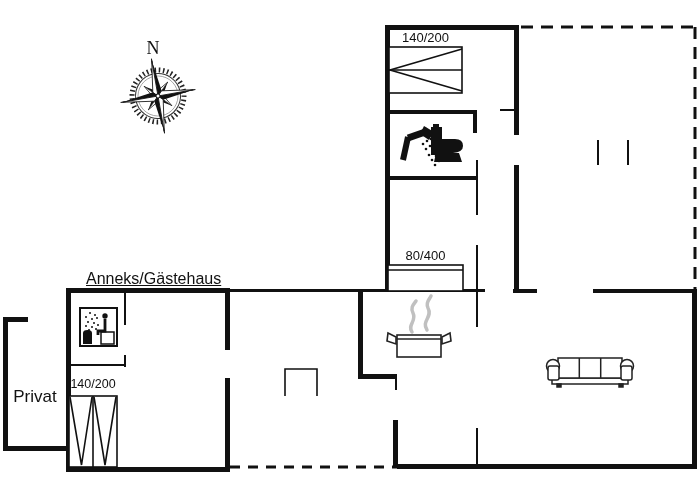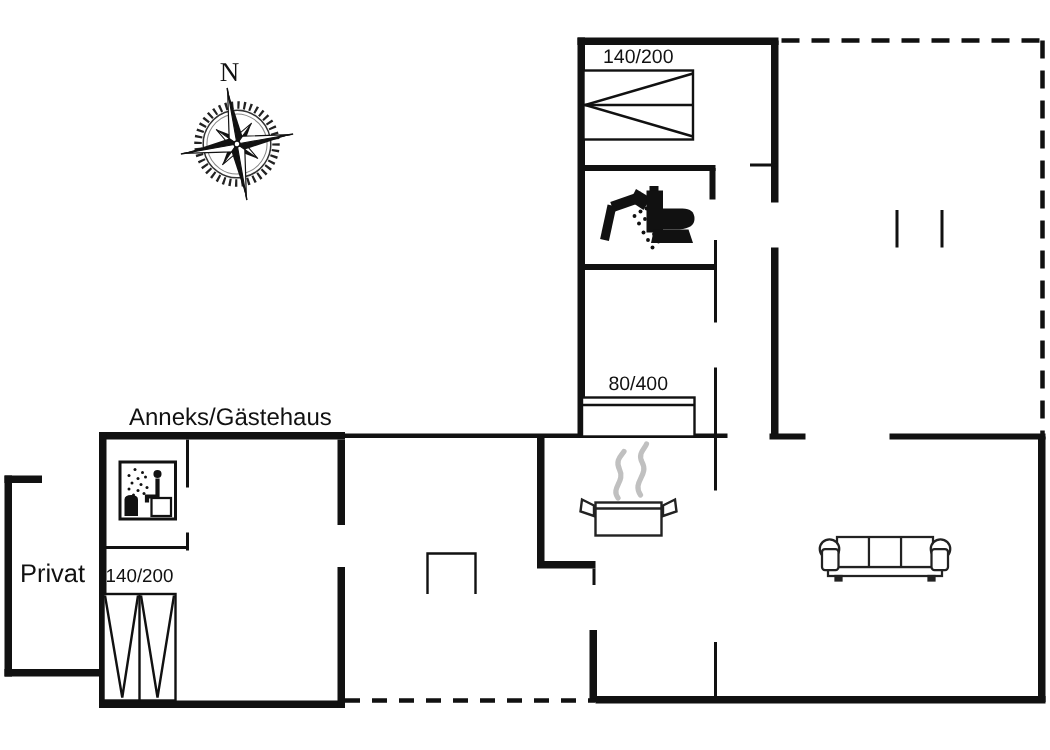--- a/index.html
+++ b/index.html
@@ -4,21 +4,21 @@
 <style>
   html,body{margin:0;padding:0;background:#fff;}
   .plan{
     position:relative;width:700px;height:500px;background:#fff;overflow:hidden;
     font-family:"Liberation Sans",sans-serif;color:#111;
   }
   .plan svg{position:absolute;left:0;top:0;}
   .lbl{position:absolute;color:#111;white-space:nowrap;line-height:1;}
   .lbl-center{text-align:center;}
   .north{font-family:"Liberation Serif",serif;font-size:18px;}
-  .annex{font-size:16px;}
+  .annex{font-size:16px;text-decoration:underline;}
   .privat{font-size:17px;}
   .bedsize{font-size:13px;}
   .bedsize-sm{font-size:12.5px;}
 </style>
 </head>
 <body>
 
 <div class="plan">
 
   <svg width="700" height="500" viewBox="0 0 700 500">
@@ -219,17 +219,17 @@
   </svg>
 
   <div class="lbl lbl-center north" style="left:140px;top:39px;width:26px;">N</div>
 
   <div class="lbl lbl-center bedsize" style="left:389px;top:31px;width:73px;">140/200</div>
 
   <div class="lbl lbl-center bedsize" style="left:388px;top:249px;width:75px;">80/400</div>
 
   <div class="lbl annex" style="left:86px;top:271px;">Anneks/Gästehaus</div>
 
-  <div class="lbl lbl-center privat" style="left:6px;top:374px;width:58px;text-align:center;">Privat</div>
+  <div class="lbl lbl-center privat" style="left:6px;top:388px;width:58px;text-align:center;">Privat</div>
 
   <div class="lbl lbl-center bedsize-sm" style="left:69px;top:378px;width:48px;">140/200</div>
 
 </div>
 
 </body></html>

